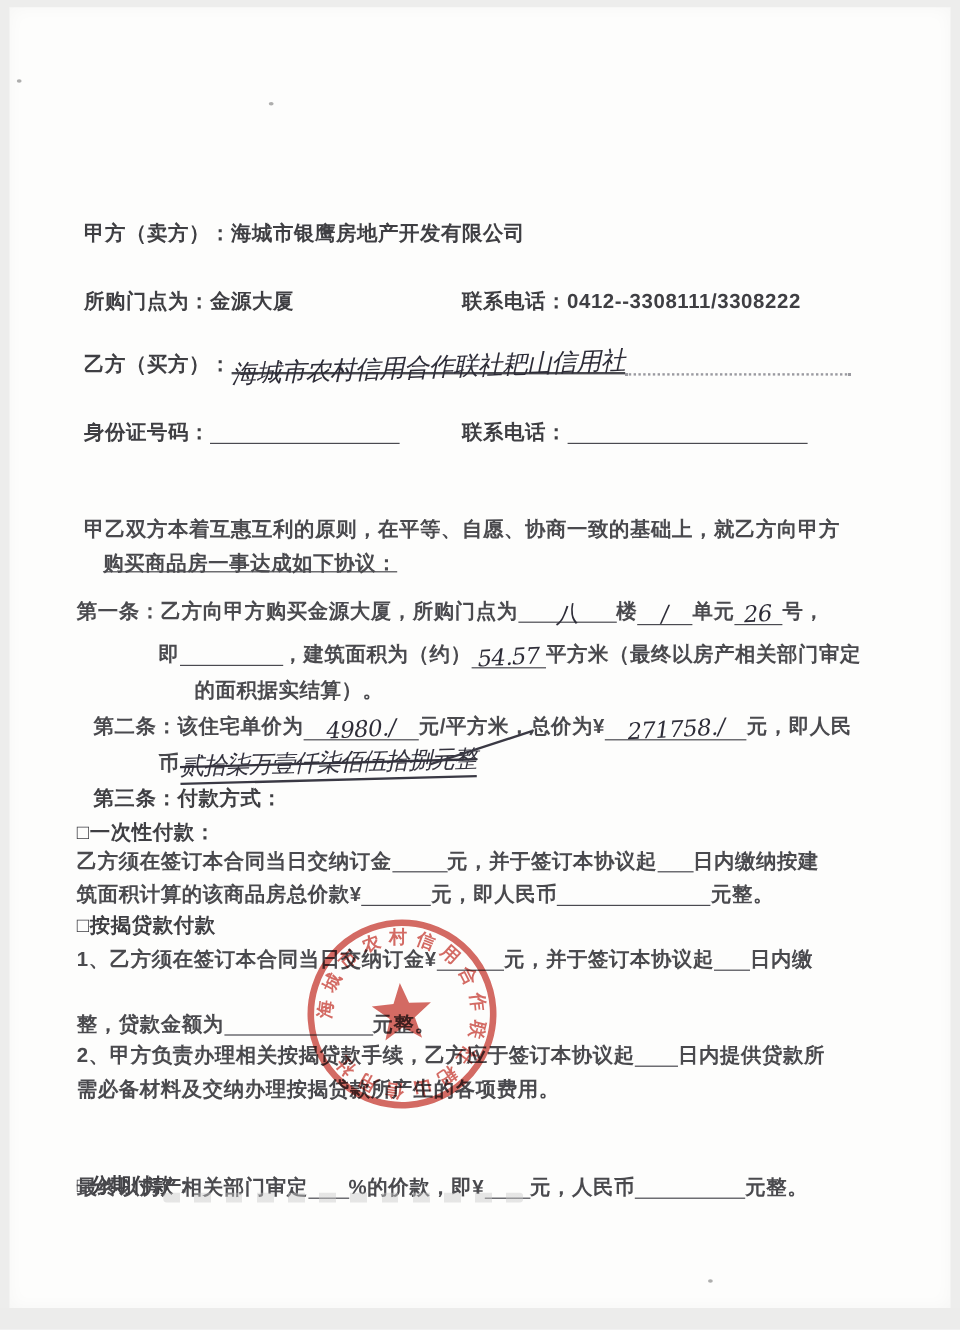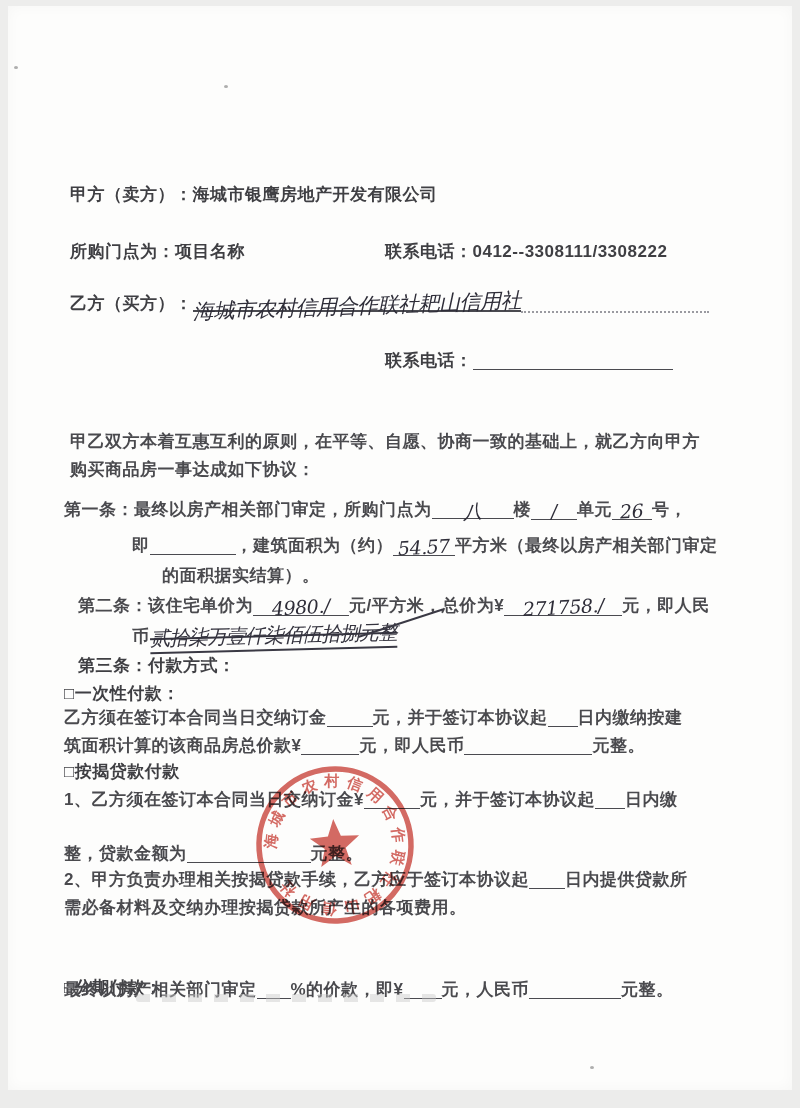--- a/index.html
+++ b/index.html
@@ -64,39 +64,42 @@
 </head>
 <body>
 
 <div class="paper">
 
   <div class="line" style="left:62px;top:177px;">
     <span>甲方（卖方）：</span><span>海城市银鹰房地产开发有限公司</span>
   </div>
 
   <div class="line" style="left:62px;top:234px;">
-    <span>所购门点为：</span><span>项目名称</span>
+    <span>所购门点为：</span><span>金源大厦</span>
   </div>
   <div class="line" style="left:377px;top:234px;">
     <span>联系电话：</span><span>0412--3308111/3308222</span>
   </div>
 
   <div class="line" style="left:62px;top:286px;">
     <span>乙方（买方）：</span><span class="bl" style="min-width:318px;border-bottom-width:2px;"><i class="hw hw-big">海城市农村信用合作联社耙山信用社</i></span><span class="dotfill" style="width:188px;"></span>
   </div>
 
+  <div class="line" style="left:62px;top:343px;">
+    <span>身份证号码：</span><span class="bl" style="width:158px;"></span>
+  </div>
   <div class="line" style="left:377px;top:343px;">
     <span>联系电话：</span><span class="bl" style="width:200px;"></span>
   </div>
 
   <div class="line soft" style="left:62px;top:424px;">甲乙双方本着互惠互利的原则，在平等、自愿、协商一致的基础上，就乙方向甲方</div>
-  <div class="line soft" style="left:62px;top:452px;">购买商品房一事达成如下协议：</div>
+  <div class="line soft" style="left:78px;top:452px;text-decoration:underline;">购买商品房一事达成如下协议：</div>
 
   <div class="line soft" style="left:56px;top:492px;">
-    <span style="font-weight:700;">第一条：</span><span>最终以房产相关部门审定，所购门点为</span><span class="bl" style="width:82px;"><i class="hw hw-num">八</i></span><span>楼</span><span class="bl" style="width:46px;"><i class="hw hw-num">∕</i></span><span>单元</span><span class="bl" style="width:40px;"><i class="hw hw-num">26</i></span><span>号，</span>
+    <span style="font-weight:700;">第一条：</span><span>乙方向甲方购买金源大厦，所购门点为</span><span class="bl" style="width:82px;"><i class="hw hw-num">八</i></span><span>楼</span><span class="bl" style="width:46px;"><i class="hw hw-num">∕</i></span><span>单元</span><span class="bl" style="width:40px;"><i class="hw hw-num">26</i></span><span>号，</span>
   </div>
   <div class="line soft" style="left:124px;top:528px;">
     <span>即</span><span class="bl" style="width:86px;"></span><span>，建筑面积为（约）</span><span class="bl" style="width:62px;"><i class="hw hw-num">54.57</i></span><span>平方米（最终以房产相关部门审定</span>
   </div>
   <div class="line soft" style="left:124px;top:558px;margin-left:30px;">的面积据实结算）。</div>
 
   <div class="line soft" style="left:70px;top:588px;">
     <span style="font-weight:700;">第二条：</span><span>该住宅单价为</span><span class="bl" style="width:96px;"><i class="hw hw-num">4980.∕</i></span><span>元/平方米，总价为¥</span><span class="bl" style="width:118px;"><i class="hw hw-num">271758.∕</i></span><span>元，即人民</span>
   </div>
   <div class="line soft" style="left:124px;top:616px;">

